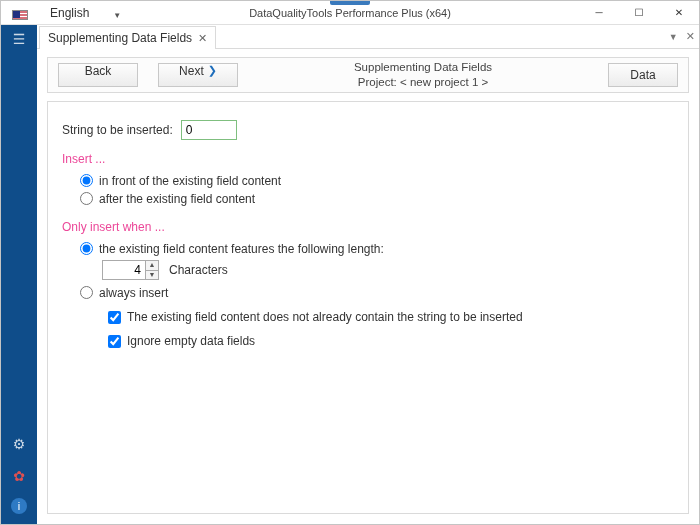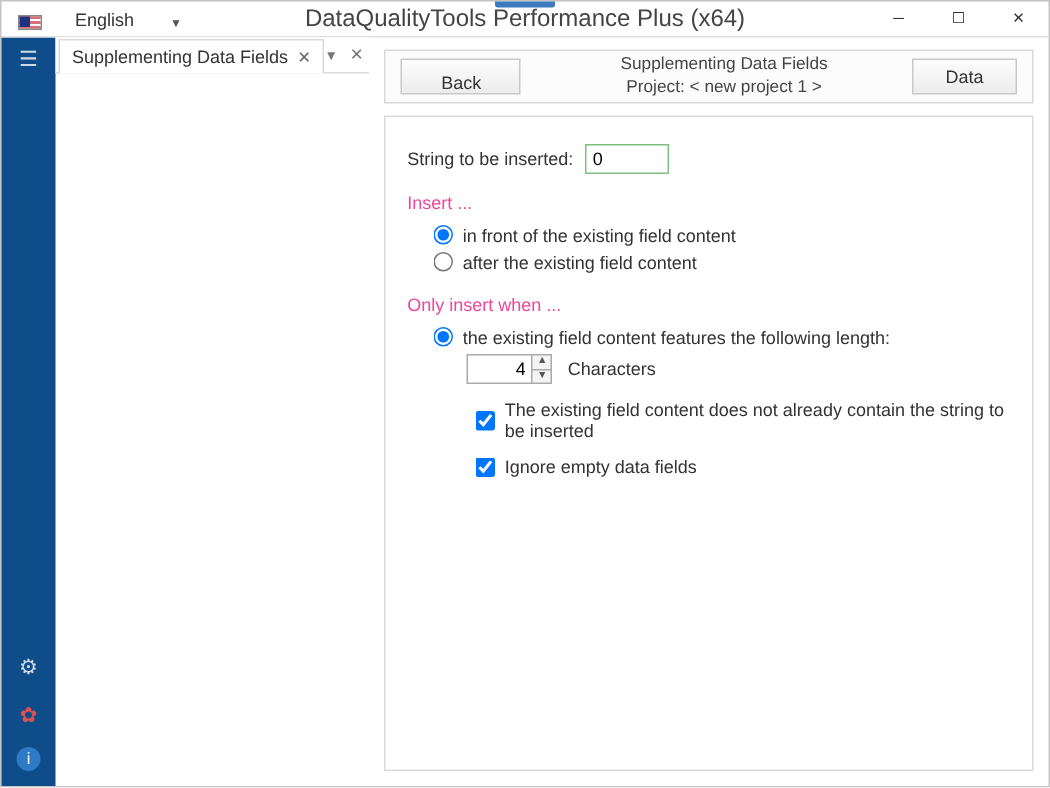--- a/index.html
+++ b/index.html
@@ -7,46 +7,46 @@
   .window { width: 700px; height: 525px; border: 1px solid #c4c4c4; display: flex; flex-direction: column; background: #fff; }
 
   
   .titlebar { height: 24px; display: flex; align-items: center; padding: 0 0 0 6px; border-bottom: 1px solid #e0e0e0; position: relative; }
   .lang-combo { display: flex; align-items: flex-end; gap: 22px; height: 18px; padding: 1px 4px; border: 1px solid transparent; cursor: pointer; }
   .flag { width: 16px; height: 10px; background: #fff; border:1px solid #888; position: relative; }
   .flag::before { content:""; position:absolute; left:0; top:0; width:100%; height:100%;
     background: linear-gradient(#bb1020 0 20%, #fff 20% 40%, #bb1020 40% 60%, #fff 60% 80%, #bb1020 80% 100%);
     opacity:0.6; }
   .flag::after { content:""; position:absolute; left:0; top:0; width:7px; height:7px; background:#203080; }
-  .title-text { position: absolute; left: 50%; transform: translateX(-50%); font-size: 16px; color:#444; }
+  .title-text { position: absolute; left: 50%; transform: translateX(-50%); font-size: 11px; color:#444; }
   .title-accent { position:absolute; left:50%; top:0; width:40px; height:4px; transform:translateX(-50%); background:#3a7abd; border-radius:0 0 2px 2px; }
   .win-controls { margin-left: auto; display: flex; }
   .win-btn { width: 40px; height: 23px; display: flex; align-items: center; justify-content: center; cursor: pointer; }
   .win-glyph { font-size: 10px; line-height: 1; }
 
   
   .body { flex: 1; display: flex; min-height:0; }
   .sidebar { width: 36px; background: #0f4d8a; display: flex; flex-direction: column; align-items: center; padding-top: 4px; }
   .side-top { flex: 0 0 auto; }
   .side-bottom { margin-top: auto; display: flex; flex-direction: column; align-items: center; gap: 12px; padding-bottom: 10px; }
   .side-icon { width: 20px; height: 20px; display:flex; align-items:center; justify-content:center; color:#cdd9e6; cursor:pointer; font-size:14px; }
 
   
-  .content-col { flex:1; display:flex; flex-direction:row; min-width:0; }
+  .content-col { flex:1; display:flex; flex-direction:column; min-width:0; }
   .tabstrip { height: 24px; border-bottom: 1px solid #dadada; display:flex; align-items:stretch; padding-left:2px; background:#fff; position:relative; }
   .tab { display:flex; align-items:center; gap:6px; padding:0 8px; font-size:12px; color:#333; background:#fff; border:1px solid transparent; border-bottom:none; cursor:pointer; height:100%; }
   .tab.active { border-color:#dadada; background:#fff; position:relative; top:1px; }
   .tab-close { font-size:11px; color:#666; cursor:pointer; }
   .tabstrip-right { margin-left:auto; display:flex; align-items:center; padding-right:4px; gap:8px; color:#777; }
   .tabstrip-caret { font-size:9px; cursor:pointer; }
   .tabstrip-x { font-size:11px; cursor:pointer; }
 
   .page { flex:1; padding: 8px 10px 10px 10px; display:flex; flex-direction:column; min-height:0; }
   .navrow { display:flex; align-items:center; height:36px; border:1px solid #dadada; background:#fcfcfc; }
-  .nav-btn { width:80px; height:24px; margin-left:10px; border:1px solid #c8c8c8; background:linear-gradient(#fdfdfd,#ececec); display:flex; align-items:flex-end; justify-content:center; gap:4px; cursor:pointer; font-size:12px; color:#333; }
+  .nav-btn { width:80px; height:24px; margin-left:10px; border:1px solid #c8c8c8; background:linear-gradient(#fdfdfd,#ececec); display:flex; align-items:flex-start; justify-content:center; gap:4px; cursor:pointer; font-size:12px; color:#333; }
   .nav-spacer { width:10px; }
   .nav-center { flex:1; text-align:center; line-height:1.3; font-size:11.5px; color:#444; }
   .nav-close { width:70px; height:24px; margin-right:10px; border:1px solid #c8c8c8; background:linear-gradient(#fdfdfd,#ececec); display:flex; align-items:center; justify-content:center; cursor:pointer; font-size:12px; color:#333; }
   .blue-chev { color:#1e6dbb; font-size:11px; }
 
   .panel { flex:1; margin-top:8px; border:1px solid #dadada; padding:18px 14px 24px 14px; font-size:12px; color:#333; overflow:auto; }
   .row { display:flex; align-items:center; margin-bottom:12px; }
   .lbl { }
   .txtin { height:20px; border:1px solid #7fbf7f; padding:2px 4px; font-size:12px; margin-left:8px; width:56px; }
   .group-title { margin:4px 0 8px 0; color:#ec4899; }
@@ -113,20 +113,24 @@
         </div>
       </div>
 
       <div class="page">
 
         <div class="navrow">
           <div class="nav-btn">
             <span>Back</span>
           </div>
           <div class="nav-spacer"></div>
+          <div class="nav-btn">
+            <span>Next</span>
+            <span class="blue-chev">❯</span>
+          </div>
           <div class="nav-center">
             <div>Supplementing Data Fields</div>
             <div>Project: &lt; new project 1 &gt;</div>
           </div>
           <div class="nav-close">
             <span>Data</span>
           </div>
         </div>
 
         <div class="panel">
@@ -153,20 +157,24 @@
           <div class="subrow">
             <div class="numbox">
               <input class="numin" value="4" style="">
               <div class="spin">
                 <div>▲</div>
                 <div>▼</div>
               </div>
             </div>
             <span>Characters</span>
           </div>
+          <label class="radio-line">
+            <input type="radio" name="when" style="">
+            <span>always insert</span>
+          </label>
 
           <label class="chk-line">
             <input type="checkbox" checked="" style="">
             <span>The existing field content does not already contain the string to be inserted</span>
           </label>
           <label class="chk-line">
             <input type="checkbox" checked="" style="">
             <span>Ignore empty data fields</span>
           </label>
         </div>

